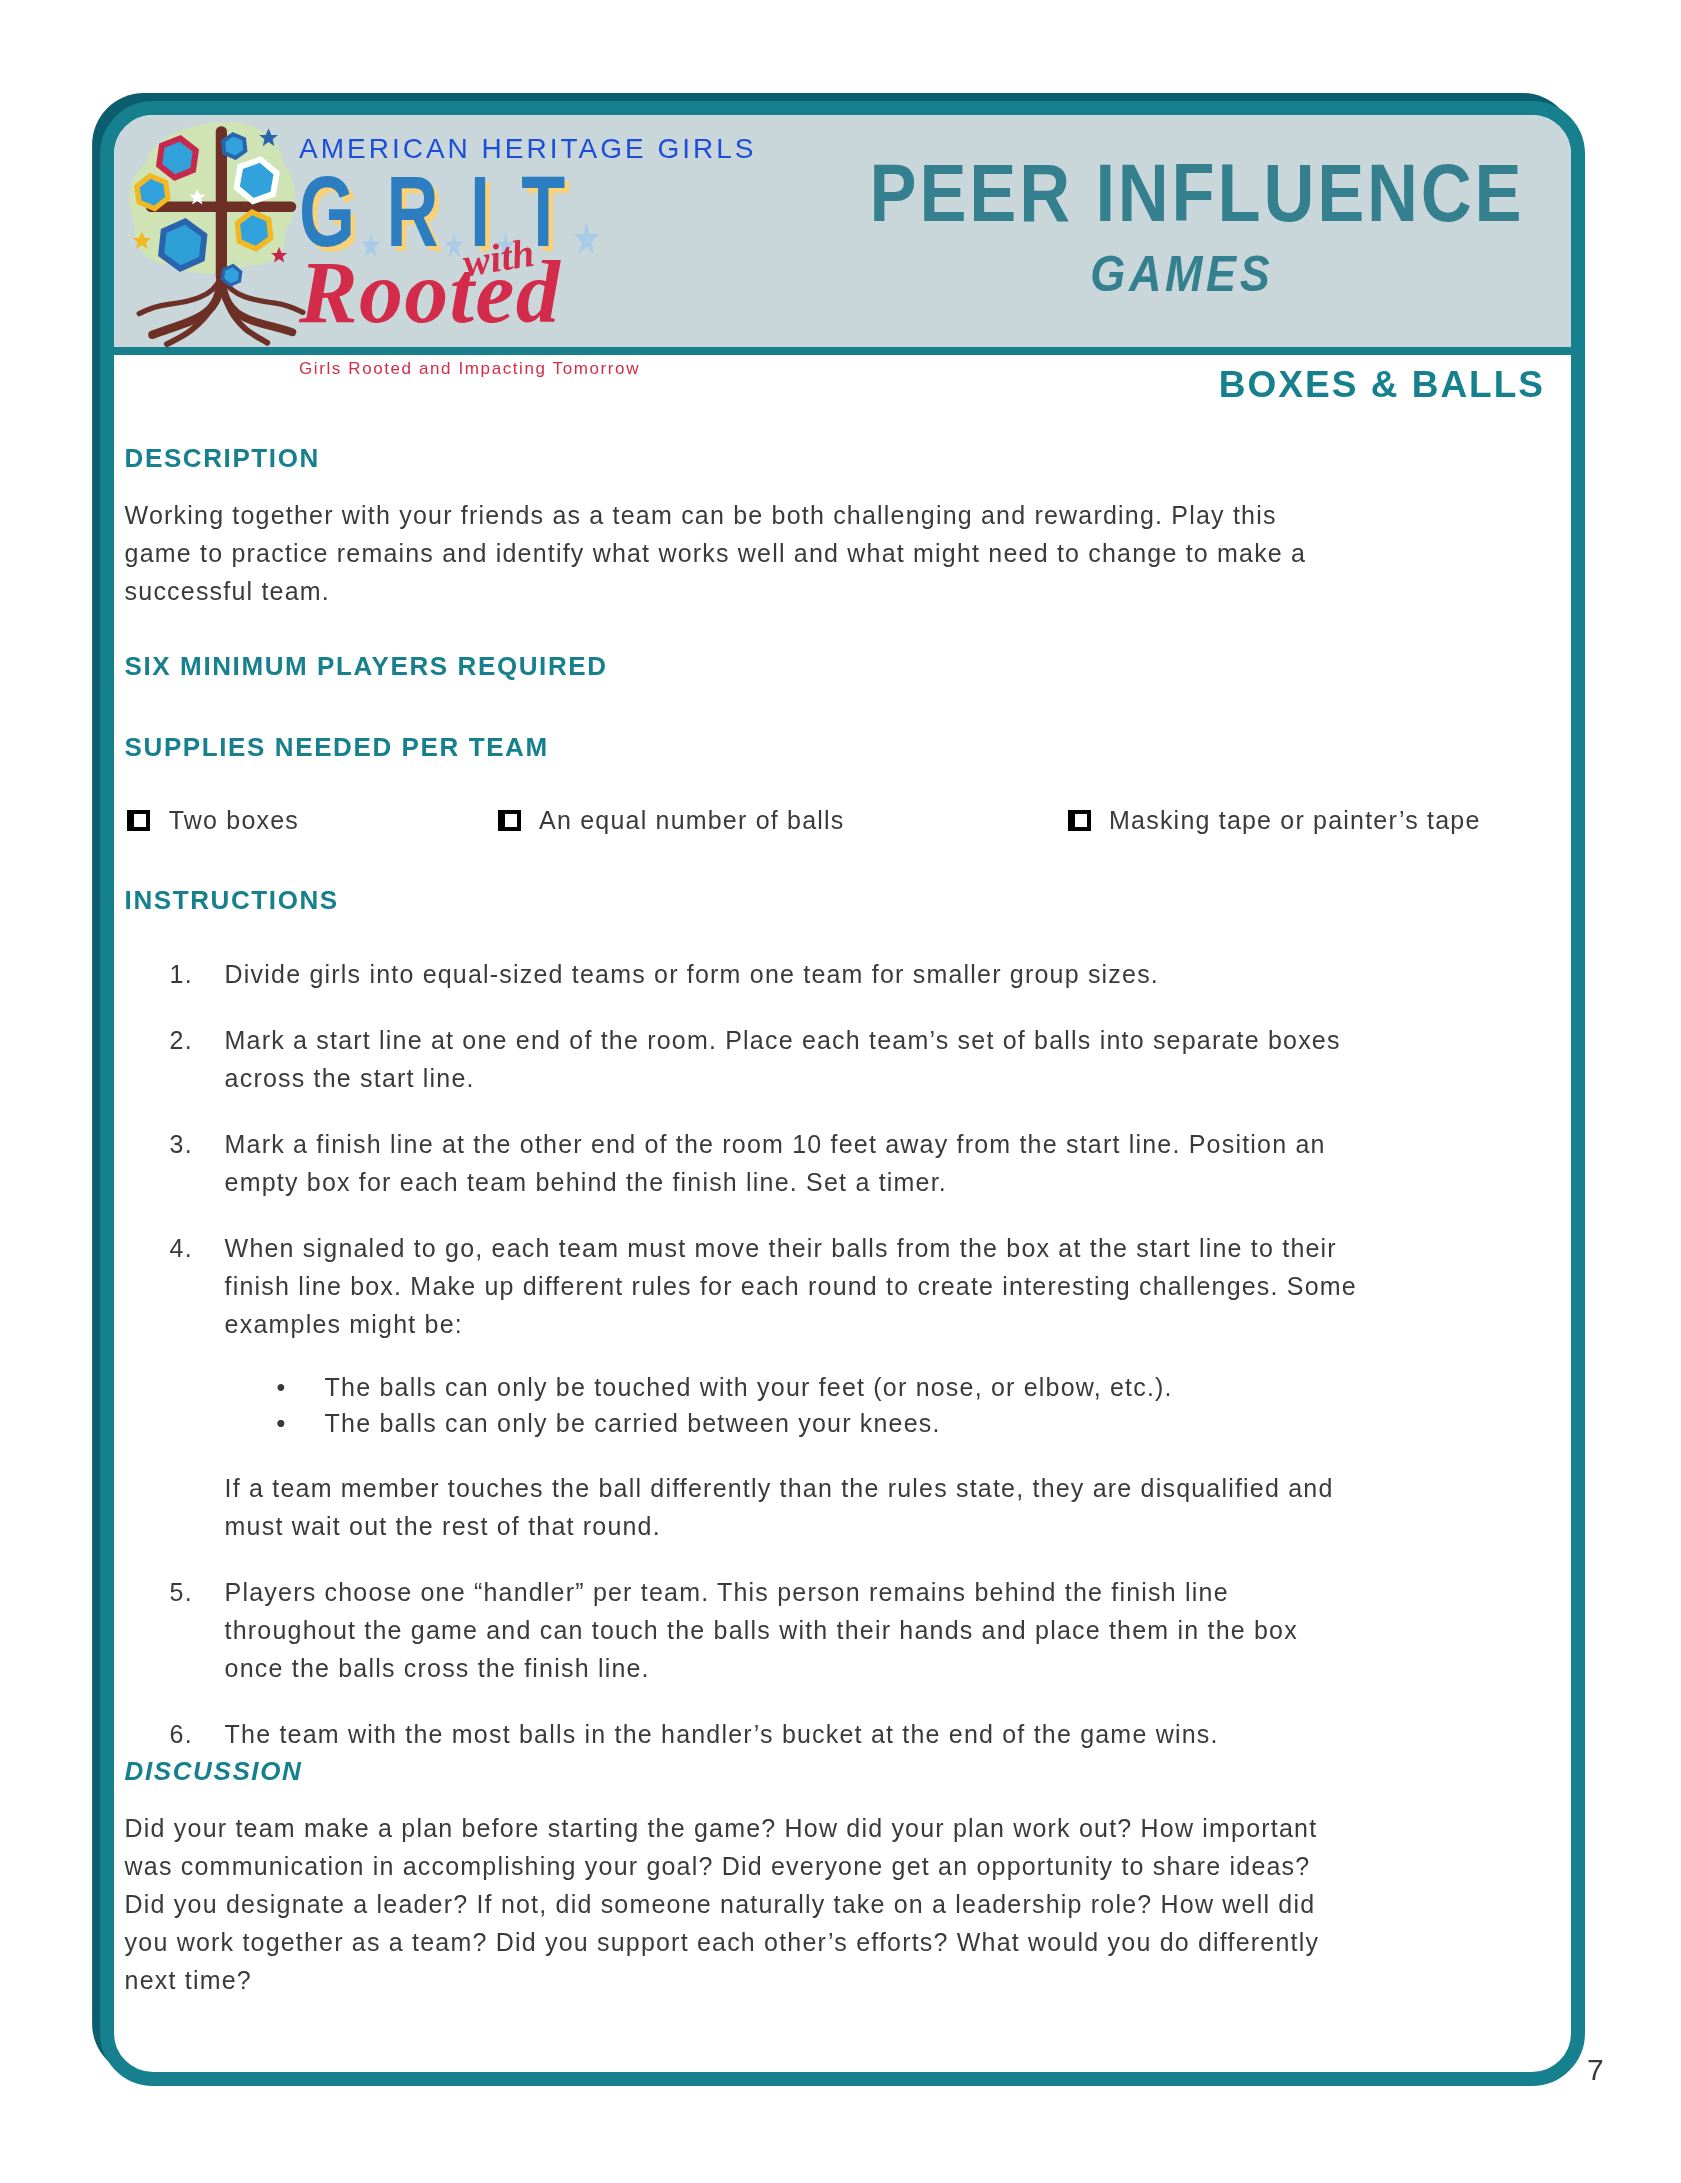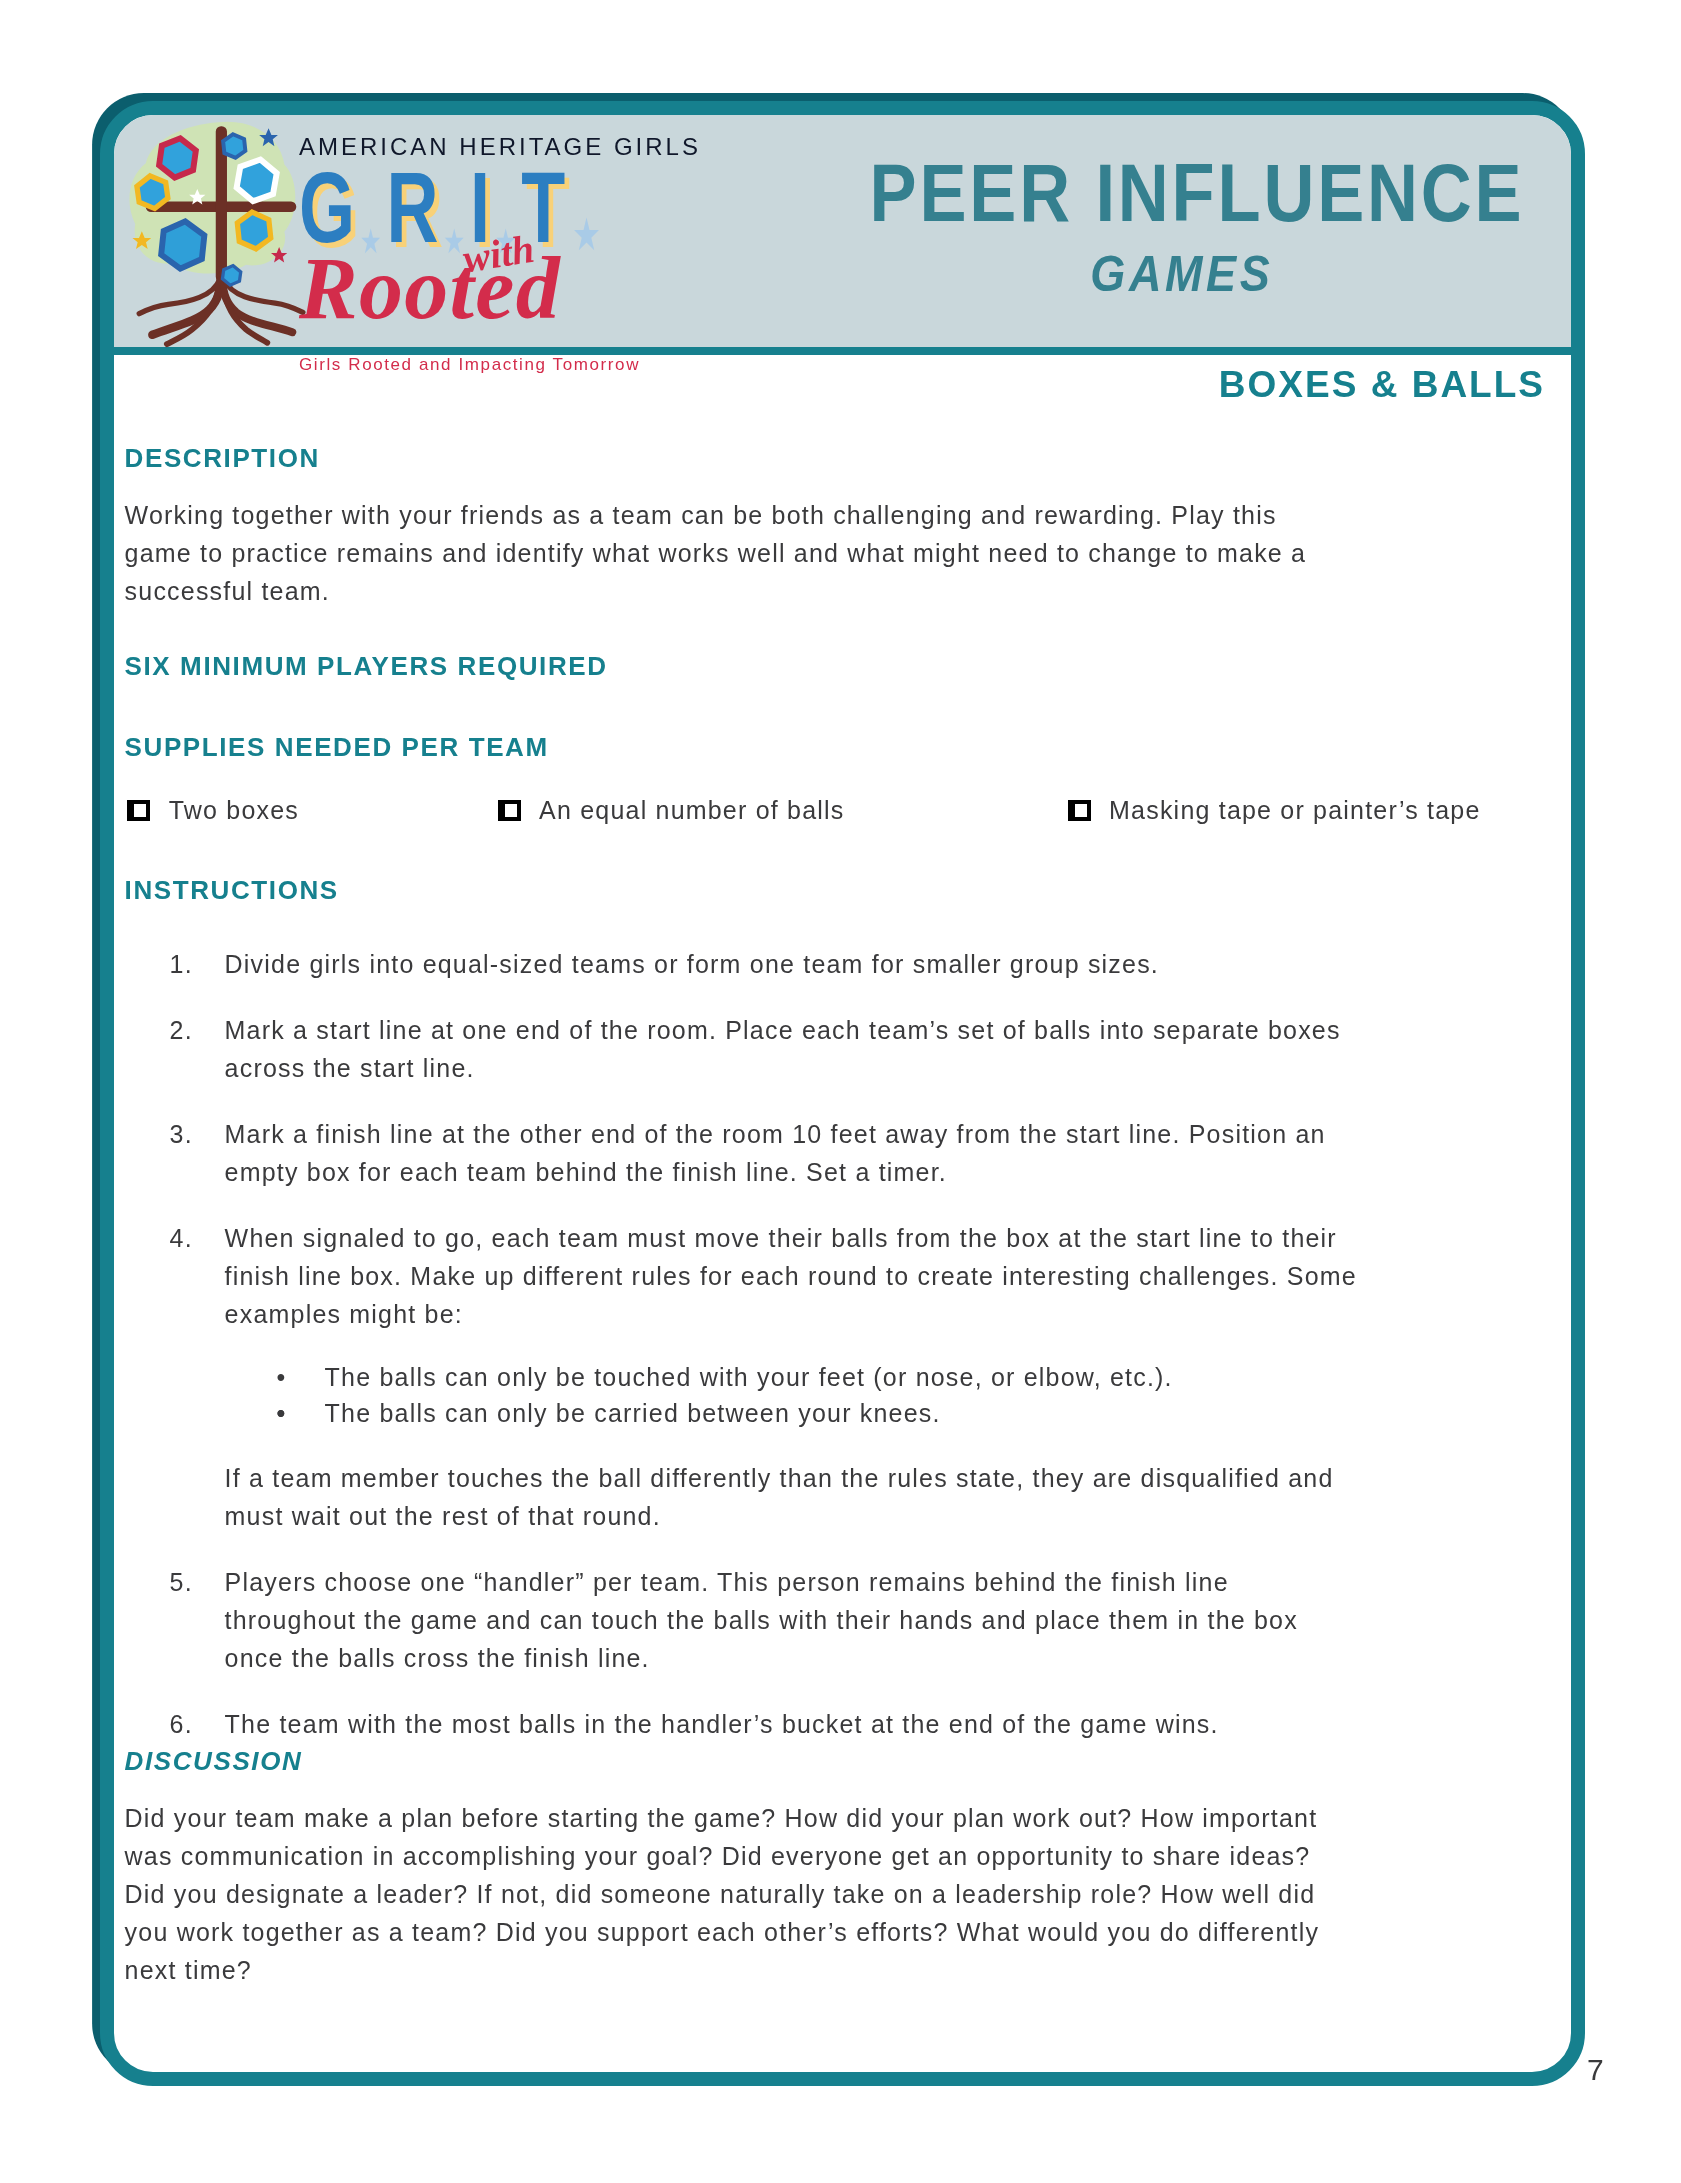--- a/index.html
+++ b/index.html
@@ -14,21 +14,21 @@
     box-shadow:-9.2px -9.2px 0 -1.3px #0B5E6D;
   }
   
   .sheet-header{
     position:relative;height:232px;background:#C9D7DB;border-bottom:8.6px solid #16808E;
   }
   .logo{position:absolute;left:12px;top:-4px;width:666px;height:237px;}
   .logo-tree{position:absolute;left:0;top:4px;}
   .logo-textcol{position:absolute;left:173px;top:22.4px;width:369px;}
   .logo-org{
-    font-size:24px;letter-spacing:3px;color:#0f172a;white-space:nowrap;
+    font-size:28px;letter-spacing:3px;color:#1d4ed8;white-space:nowrap;
   }
   .logo-grit{
     margin-top:4px;height:84px;line-height:84px;white-space:nowrap;
     transform:scaleX(0.72);transform-origin:left center;
   }
   .grit-letter{
     font-size:100px;font-weight:bold;color:#2C7EC1;
     text-shadow:6.6px 5.3px 0 #F8D178;
   }
   .grit-star{
@@ -68,21 +68,21 @@
   }
   #h-desc{margin-top:34px;}
   #h-players{margin-top:38px;}
   #h-supplies{margin-top:45px;}
   #h-instructions{margin-top:44px;}
   #h-discussion{font-style:italic;}
   .body-par{
     margin:20px 0 0;font-size:25px;line-height:38px;letter-spacing:1.2px;
     color:#3a3a3c;white-space:pre-line;max-width:1437px;
   }
-  .supplies{position:relative;margin-top:31px;height:32px;}
+  .supplies{position:relative;margin-top:41px;height:32px;}
   .supply{
     position:absolute;top:0;display:flex;align-items:center;gap:18.5px;
     font-size:25px;letter-spacing:1.2px;color:#3a3a3c;white-space:nowrap;
   }
   .supply.s1{left:2.6px;}
   .supply.s2{left:373px;}
   .supply.s3{left:943px;}
   .checkbox{
     flex:none;width:12px;height:13px;border:4px solid #000;border-left-width:7.3px;
     display:inline-block;background:#fff;

